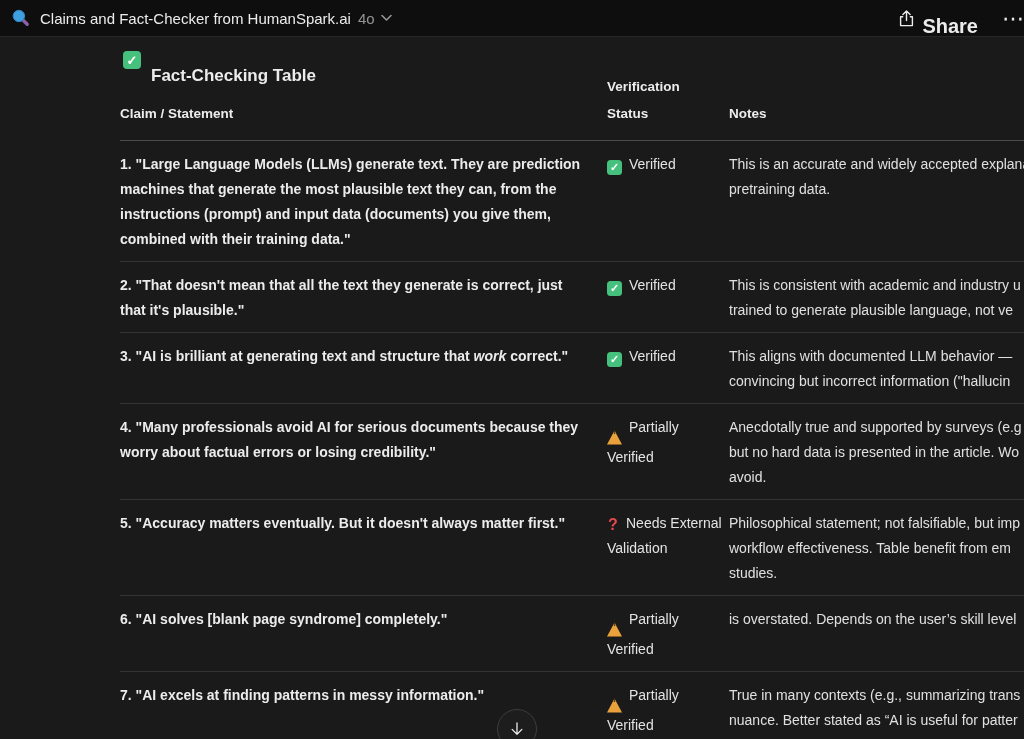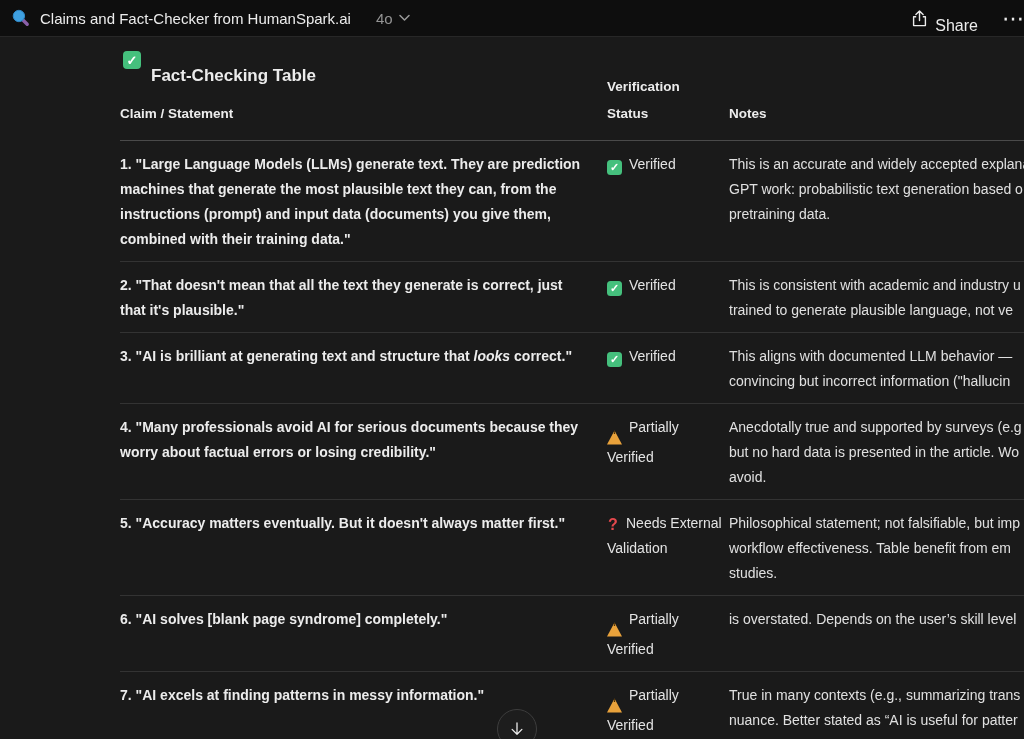--- a/index.html
+++ b/index.html
@@ -13,25 +13,25 @@
   
   .topbar {
     height:37px; background:#0e0e0e;
     border-bottom:1px solid #272727;
     display:flex; align-items:center;
     padding:0 14px 0 10px;
   }
   .logo { display:flex; align-items:center; margin-right:9px; }
   .title-group { display:flex; align-items:center; cursor:pointer;text-align:center; }
   .doc-title { font-size:15px; color:#ececec; }
-  .model-tag { font-size:15px; color:#949494; margin-left:25px; }
+  .model-tag { font-size:15px; color:#949494; margin-left:7px; }
   .chev { margin-left:6px; display:flex; align-items:center; }
   .topbar-spacer { flex:1; }
   .share-btn { display:flex; align-items:center; gap:8px; cursor:pointer; }
-  .share-btn span { font-size:16px; font-weight:400; color:#ececec;margin-top:16px; }
+  .share-btn span { font-size:20px; font-weight:700; color:#ececec;margin-top:16px; }
   .more-btn {
     font-size:22px; color:#ececec; letter-spacing:2px;
     margin-left:24px; margin-right:-16px; cursor:pointer; line-height:37px;
   }
   
   .canvas { padding:10px 0 0 120px; }
   .doc-heading { display:flex; align-items:center; height:26px; margin-left:3px; }
   .doc-heading .h-txt { font-size:17px; font-weight:700; color:#ececec; margin-left:10px;margin-top:32px; }
   
   .check-sq {
@@ -126,36 +126,35 @@
         <div class="hc">Claim / Statement</div>
         <div class="hc">Verification Status</div>
         <div class="hc">Notes</div>
       </div>
       <div>
   <div class="t-row">
     <div class="cell-claim"><span>1. "Large Language Models (LLMs) generate text. They are prediction machines that generate the most plausible text they can, from the instructions (prompt) and input data (documents) you give them, combined with their training data."</span></div>
     <div class="cell-status"><span class="st-icon i-verified">✓</span><span>Verified</span></div>
     <div class="cell-notes">
               <div class="note-line">This is an accurate and widely accepted explana</div>
-              <div class="note-line">GPT work: probabilistic text generation based o</div>
               <div class="note-line">pretraining data.</div>
             </div>
   </div>
 
   <div class="t-row">
     <div class="cell-claim"><span>2. "That doesn't mean that all the text they generate is correct, just that it's plausible."</span></div>
     <div class="cell-status"><span class="st-icon i-verified">✓</span><span>Verified</span></div>
     <div class="cell-notes">
               <div class="note-line">This is consistent with academic and industry u</div>
               <div class="note-line">trained to generate plausible language, not ve</div>
             </div>
   </div>
 
   <div class="t-row">
-    <div class="cell-claim"><span>3. "AI is brilliant at generating text and structure that </span><span class="ital">looks</span><span> correct."</span></div>
+    <div class="cell-claim"><span>3. "AI is brilliant at generating text and structure that </span><span class="ital">work</span><span> correct."</span></div>
     <div class="cell-status"><span class="st-icon i-verified">✓</span><span>Verified</span></div>
     <div class="cell-notes">
               <div class="note-line">This aligns with documented LLM behavior —</div>
               <div class="note-line">convincing but incorrect information ("hallucin</div>
             </div>
   </div>
 
   <div class="t-row">
     <div class="cell-claim"><span>4. "Many professionals avoid AI for serious documents because they worry about factual errors or losing credibility."</span></div>
     <div class="cell-status"><span class="st-icon i-warning">!</span><span>Partially Verified</span></div>

